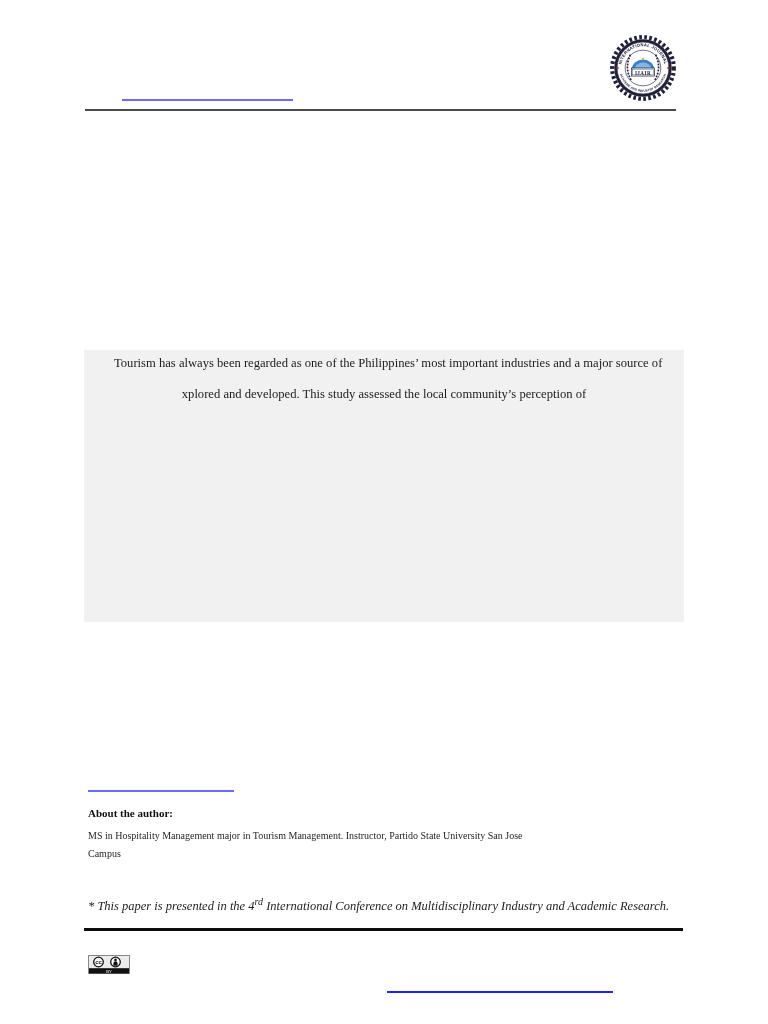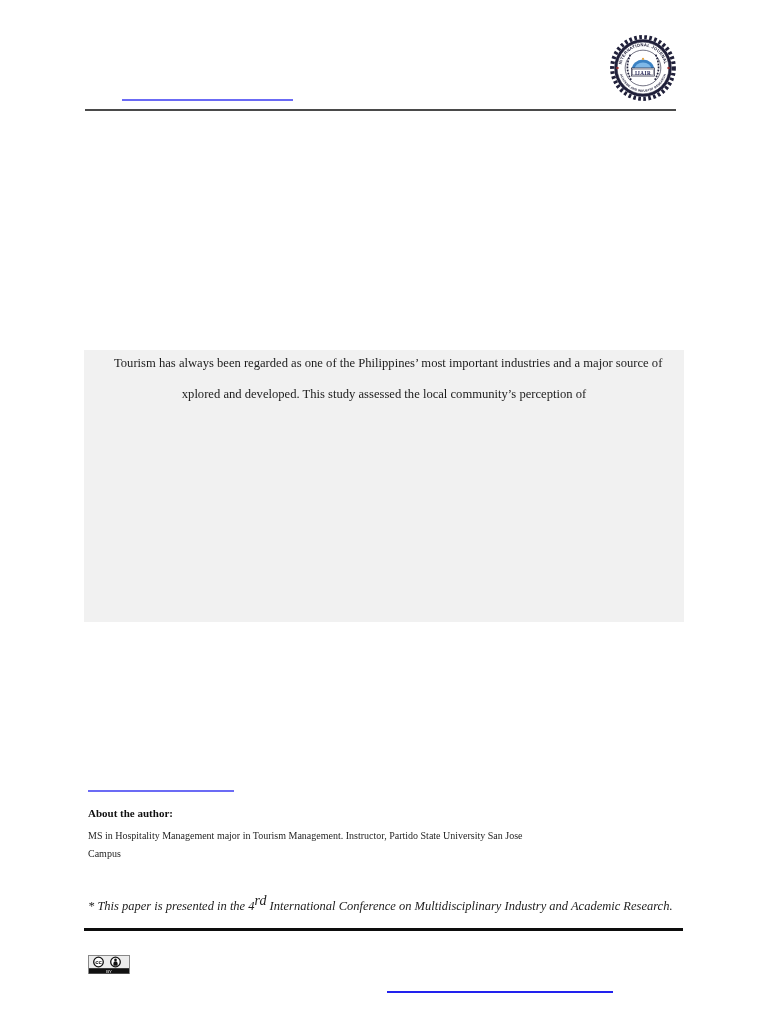--- a/index.html
+++ b/index.html
@@ -69,21 +69,21 @@
     color: #1f1f1f;
   }
   .footnote {
     position: absolute;
     left: 88px; top: 899px;
     font-size: 12.5px;
     font-style: italic;
     color: #222222;
   }
   .footnote sup {
-    font-size: 14px;
+    font-size: 10px;
     line-height: 0;
     margin-top: 28px;
   }
   .black-rule {
     left: 84px; top: 928px; width: 599px; height: 3px;
     background: var(--rule-black, #0d0d0d);
   }
   .cc-badge {
     position: absolute;
     left: 88px; top: 955px;

